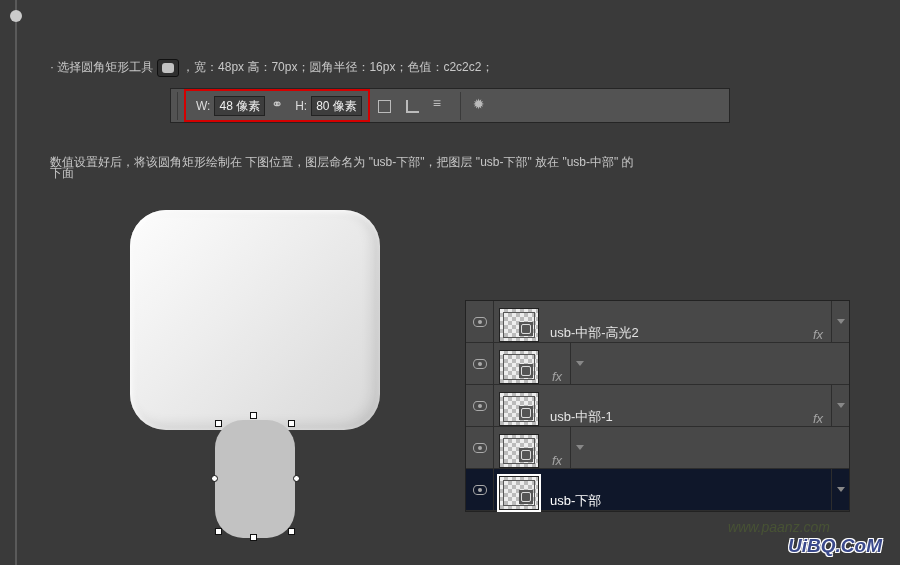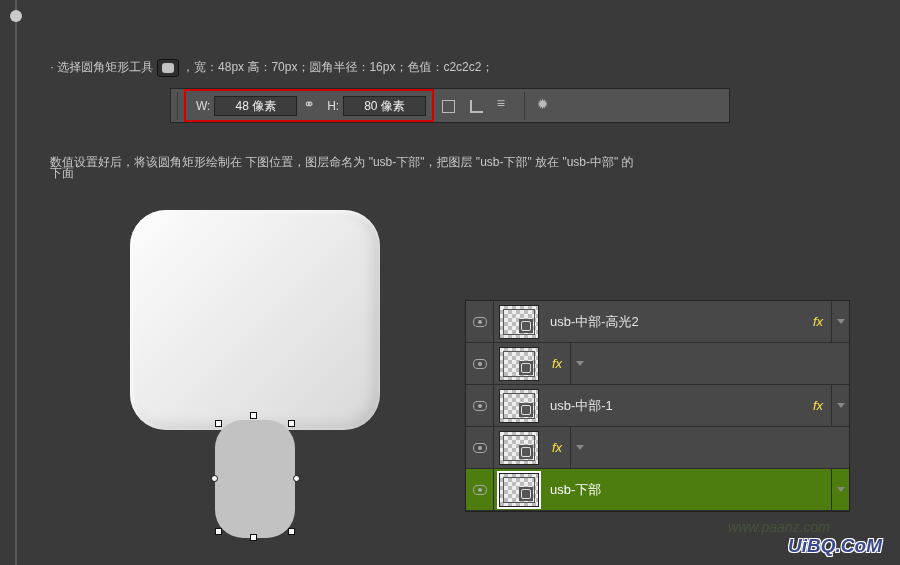--- a/index.html
+++ b/index.html
@@ -9,51 +9,51 @@
   .text-line{position:absolute;left:50px;right:30px;line-height:24px;font-size:12px}
   .l1{top:55px}
   .l2{top:150px}
   .l3{top:161px}
   .tool-swatch{display:inline-block;width:22px;height:18px;background:#2f2f2f;border:1px solid #111;border-radius:3px;vertical-align:middle;position:relative}
   .tool-swatch::after{content:"";position:absolute;left:4px;top:3px;width:12px;height:10px;background:#c2c2c2;border-radius:3px}
   .opts{position:absolute;top:88px;left:170px;right:170px;height:35px;background:#535353;border:1px solid #252525;display:flex;align-items:center;font-size:12px;color:#ddd}
   .opts .sep{width:1px;height:28px;background:#3a3a3a;margin:0 6px}
   .redbox{border:2px solid #d40000;height:33px;display:flex;align-items:center;padding:0 6px}
   .lbl{margin:0 4px}
-  .inp{display:inline-block;min-width:48px;height:20px;background:#3d3d3d;border:1px solid #222;color:#eee;text-align:center;line-height:18px;font-size:12px;padding:0 20px}
+  .inp{display:inline-block;min-width:48px;height:20px;background:#3d3d3d;border:1px solid #222;color:#eee;text-align:center;line-height:18px;font-size:12px;padding:0 4px}
   .link-ic{display:inline-block;width:14px;height:12px;margin:0 6px;position:relative}
   .link-ic::before{content:"⚭";color:#ccc;font-size:14px;position:absolute;top:-4px;left:0}
   .ic{display:inline-block;width:18px;height:18px;margin:0 5px;position:relative}
   .sq::after{content:"";position:absolute;left:3px;top:3px;width:11px;height:11px;border:1px solid #bbb}
   .al::after{content:"";position:absolute;left:3px;top:3px;width:11px;height:11px;border-left:2px solid #bbb;border-bottom:2px solid #bbb}
   .stk::after{content:"≡";color:#bbb;position:absolute;left:2px;top:-2px;font-size:14px}
   .gear::after{content:"✹";color:#bbb;position:absolute;left:1px;top:-1px;font-size:14px}
   .cb{display:inline-block;width:13px;height:13px;background:#ddd;border:1px solid #222;margin:0 4px 0 8px;vertical-align:middle;position:relative}
   .cb::after{content:"✓";color:#000;position:absolute;left:0;top:-3px;font-size:12px}
   .canvas{position:absolute;left:110px;top:210px;width:290px;height:350px}
   .shape-top{position:absolute;left:20px;top:0;width:250px;height:220px;border-radius:36px;background:linear-gradient(135deg,#fdfdfd,#d8d8d8);box-shadow:inset 2px 2px 6px rgba(255,255,255,.95),inset -6px -4px 14px rgba(0,0,0,.12)}
   .shape-bot{position:absolute;left:105px;top:210px;width:80px;height:118px;border-radius:28px;background:#c2c2c2}
   .h{position:absolute;width:7px;height:7px;background:#fff;border:1px solid #111}
   .hd{border-radius:50%}
   .ha{left:105px;top:210px}.hb{left:140px;top:202px}.hc{left:178px;top:210px}
   .he{left:101px;top:265px}.hf{left:183px;top:265px}
   .hg{left:105px;top:318px}.hh{left:140px;top:324px}.hi{left:178px;top:318px}
   .layers{position:absolute;right:50px;top:300px;width:385px;background:#484848;border:1px solid #222}
-  .lrow{display:flex;align-items:center;height:42px;border-bottom:1px solid #2d2d2d;font-size:13px;color:#e4e4e4}
-  .lrow.sel{background:#4d7c0f;color:#fff}
+  .lrow{display:flex;align-items:flex-end;height:42px;border-bottom:1px solid #2d2d2d;font-size:13px;color:#e4e4e4}
+  .lrow.sel{background:#0f172a;color:#fff}
   .vis{width:28px;text-align:center;border-right:1px solid #2d2d2d;height:100%;display:flex;align-items:center;justify-content:center}
   .eye{width:14px;height:10px;border:1px solid #aaa;border-radius:60%/100%;position:relative}
   .eye::after{content:"";position:absolute;left:4px;top:2px;width:4px;height:4px;background:#aaa;border-radius:50%}
   .thm-wrap{width:40px;height:34px;margin:0 5px;position:relative;background-image:linear-gradient(45deg,#bbb 25%,transparent 25%),linear-gradient(-45deg,#bbb 25%,transparent 25%),linear-gradient(45deg,transparent 75%,#bbb 75%),linear-gradient(-45deg,transparent 75%,#bbb 75%);background-size:8px 8px;background-position:0 0,0 4px,4px -4px,-4px 0;background-color:#eee;border:1px solid #222}
   .thm{position:absolute;inset:3px;border:1px solid #555}
   .tglyph{position:absolute;right:1px;bottom:1px;width:14px;height:14px;background:#555}
   .tglyph::after{content:"";position:absolute;left:2px;top:2px;width:8px;height:8px;border:1px solid #ddd;border-radius:2px}
   .sel .thm-wrap{outline:2px solid #fff}
   .lname{flex:1;padding-left:6px}
-  .fx{width:26px;font-style:italic;color:#fde047;text-align:center}
+  .fx{width:26px;font-style:italic;color:#a3a3a3;text-align:center}
   .dd{width:18px;height:100%;border-left:1px solid #2d2d2d;display:flex;align-items:center;justify-content:center}
   .dd::after{content:"";border-left:4px solid transparent;border-right:4px solid transparent;border-top:5px solid #888}
   .wm{position:absolute;right:18px;bottom:8px;font-family:Arial;font-size:19px;font-weight:bold;font-style:italic;color:#3b4a8c;text-shadow:1px 1px 0 #fff,-1px -1px 0 #fff,1px -1px 0 #fff,-1px 1px 0 #fff}
   .wm2{position:absolute;right:70px;bottom:30px;font-size:14px;color:#556b2f;opacity:.5;font-style:italic}
   .spacer{flex:1}
 </style>
 </head>
 <body>
 
 <div class="edge"></div>

